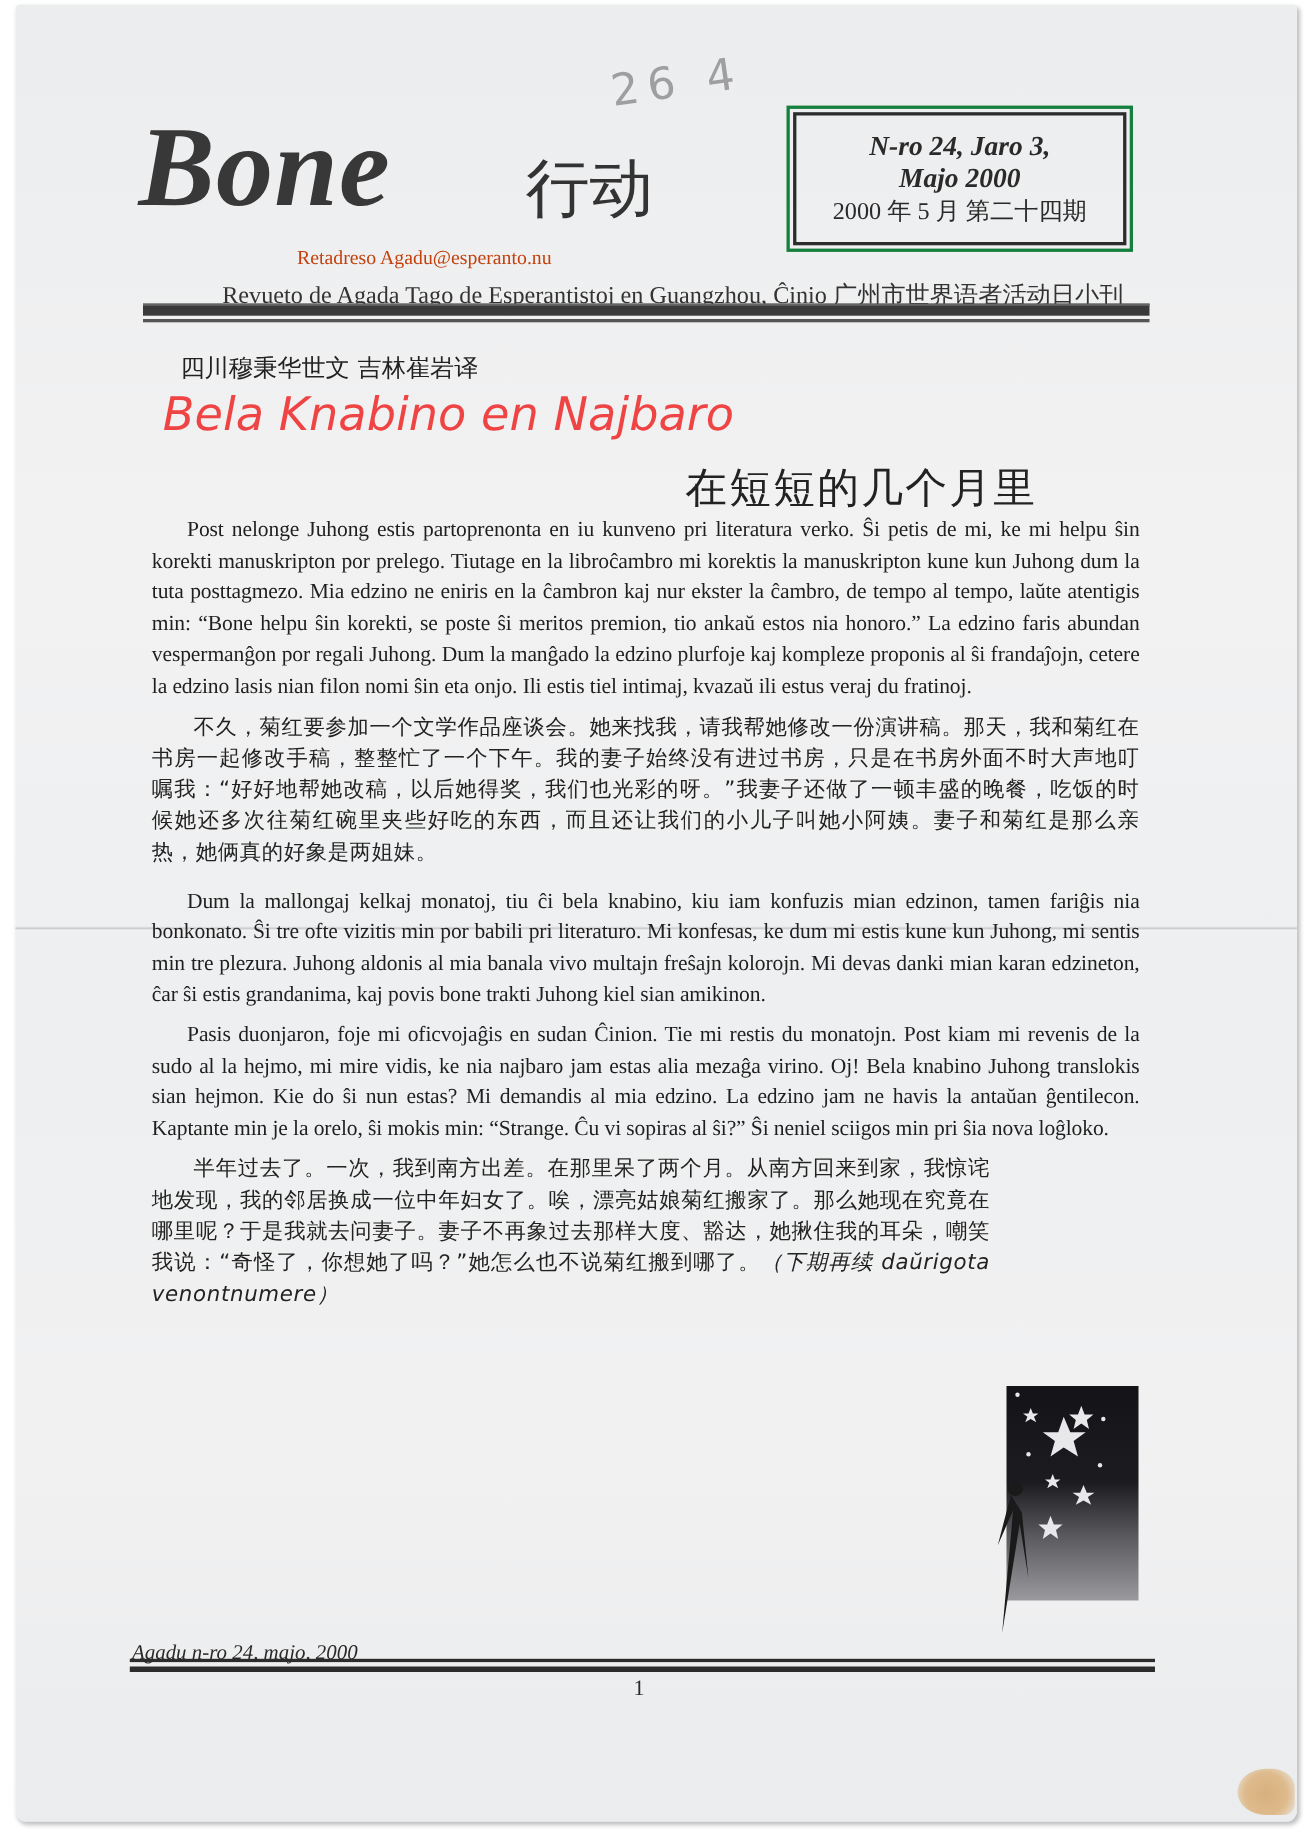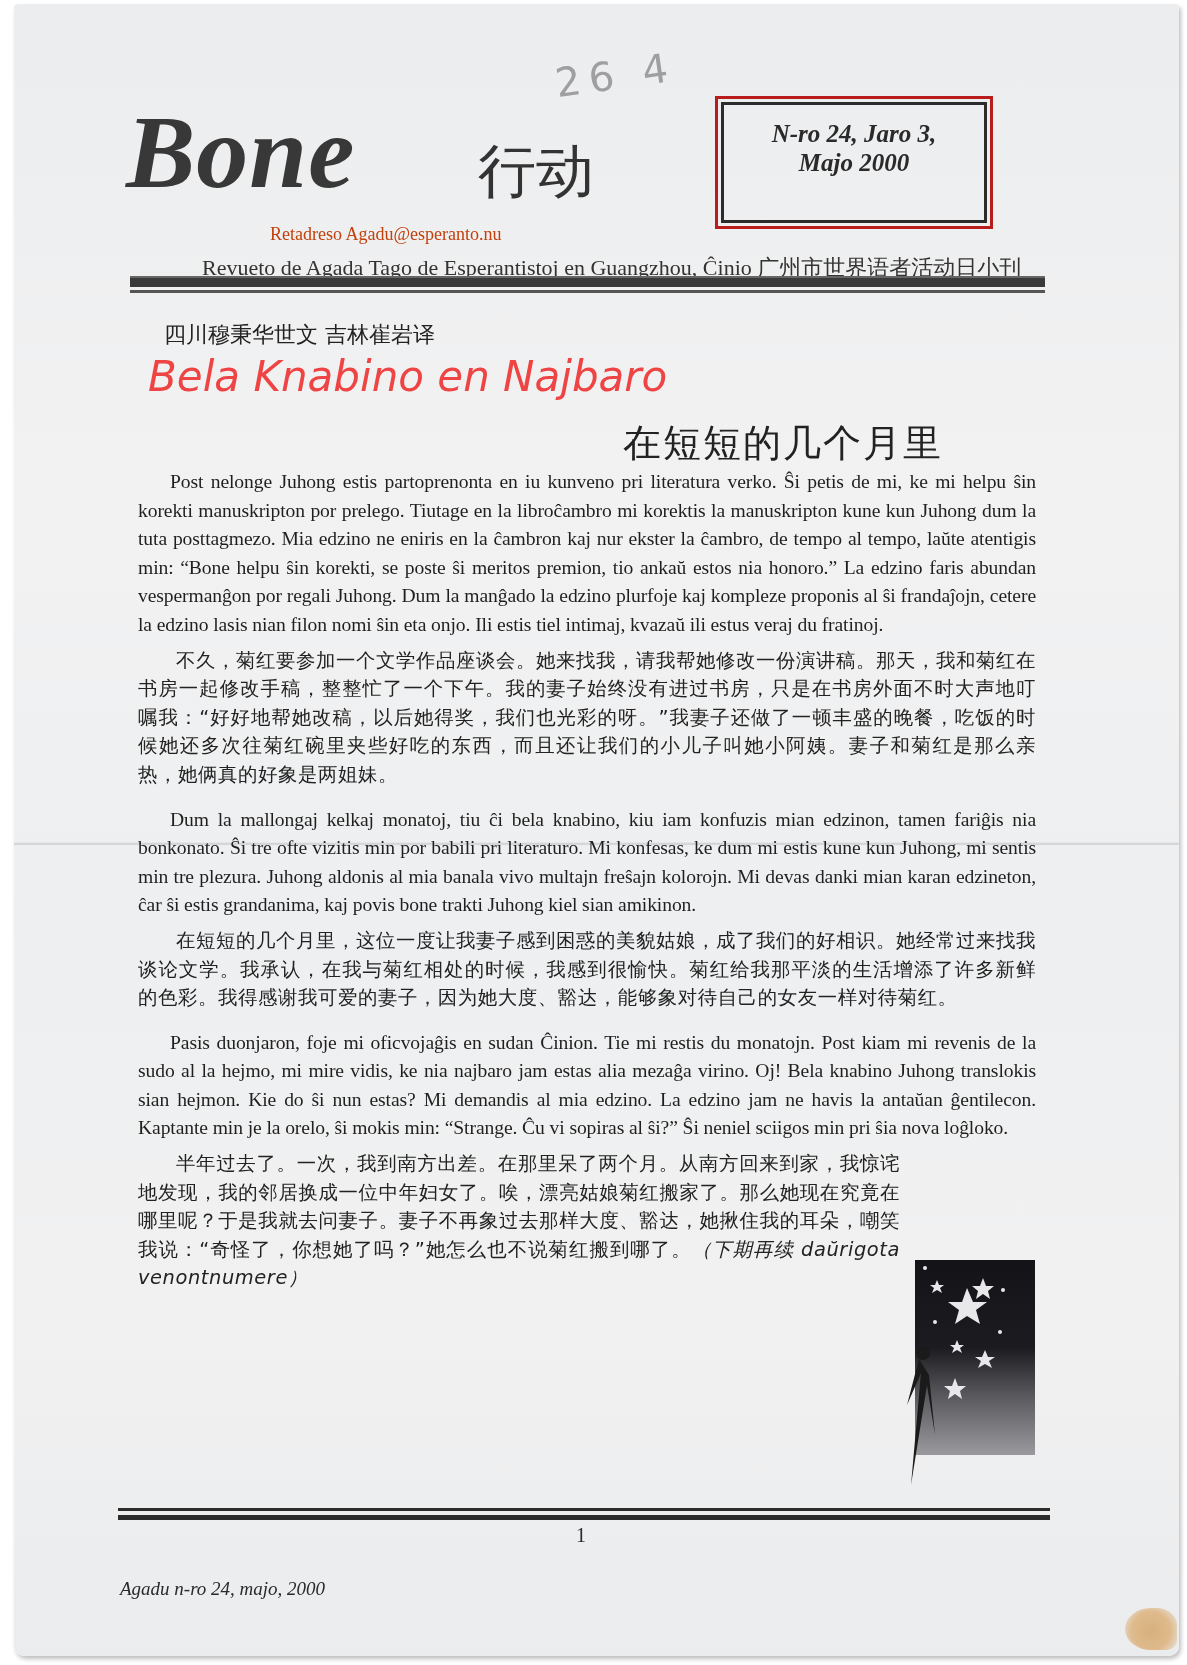--- a/index.html
+++ b/index.html
@@ -30,22 +30,22 @@
   .logo {
     position:absolute; left:126px; top:100px;
     font-family:"Liberation Serif", serif; font-style:italic; font-weight:bold;
     font-size:104px; color:#383838; letter-spacing:1px; line-height:1;
   }
   .logo-cn {
     position:absolute; left:478px; top:142px; font-family:"DejaVu Sans", sans-serif;
     font-size:58px; color:#333; line-height:1; font-weight:normal;
   }
   .issue-box {
-    position:absolute; left:715px; top:96px; width:278px; height:133px;
-    border:3px solid #b91c1c; box-sizing:border-box; padding:3px;
+    position:absolute; left:715px; top:96px; width:315px; height:133px;
+    border:3px solid #15803d; box-sizing:border-box; padding:3px;
   }
   .issue-box-inner {
     border:3px solid #2c2c2c; height:100%; box-sizing:border-box;
     text-align:center; padding-top:14px;
   }
   .issue-line1, .issue-line2 {
     font-family:"Liberation Serif", serif; font-style:italic; font-weight:bold;
     font-size:25px; line-height:29px; color:#2a2a2a;
   }
   .issue-line3 {
@@ -96,21 +96,21 @@
     position:absolute; left:905px; top:1345px; width:40px; height:140px;
   }
   .continued { font-style:italic; }
   .rule-bot {
     position:absolute; left:118px; top:1508px; width:932px; height:3px; background:#2c2c2c;
   }
   .rule-bot2 {
     position:absolute; left:118px; top:1515px; width:932px; height:5px; background:#2c2c2c;
   }
   .footer-left {
-    position:absolute; left:120px; top:1578px; font-style:italic; font-size:19px; color:#2a2a2a;
+    position:absolute; left:120px; top:1492px; font-style:italic; font-size:19px; color:#2a2a2a;
   }
   .footer-page {
     position:absolute; left:576px; top:1524px; font-size:20px; color:#2a2a2a;
   }
 </style>
 </head>
 <body>
 
 <div class="paper"></div>
 <div class="fold"></div>
@@ -118,37 +118,37 @@
 
 <div class="handwrite">26 4</div>
 
 <div class="logo">Bone</div>
 <div class="logo-cn">行动</div>
 
 <div class="issue-box">
   <div class="issue-box-inner">
     <div class="issue-line1">N-ro 24, Jaro 3,</div>
     <div class="issue-line2">Majo 2000</div>
+    <div class="issue-line3">2000 年 5 月  第二十四期</div>
   </div>
 </div>
 
 <div class="retadreso">Retadreso  Agadu@esperanto.nu</div>
 <div class="revueto">Revueto de Agada Tago de Esperantistoj en Guangzhou, Ĉinio 广州市世界语者活动日小刊</div>
 <div class="rule-top"></div>
 <div class="rule-top2"></div>
 
 <div class="authors">四川穆秉华世文 吉林崔岩译</div>
 <div class="title-eo">Bela Knabino en Najbaro</div>
 <div class="title-cn">在短短的几个月里</div>
 
 <div class="article">
   <p class="p-eo">Post nelonge Juhong estis partoprenonta en iu kunveno pri literatura verko. Ŝi petis de mi, ke mi helpu ŝin korekti manuskripton por prelego. Tiutage en la libroĉambro mi korektis la manuskripton kune kun Juhong dum la tuta posttagmezo. Mia edzino ne eniris en la ĉambron kaj nur ekster la ĉambro, de tempo al tempo, laŭte atentigis min: “Bone helpu ŝin korekti, se poste ŝi meritos premion, tio ankaŭ estos nia honoro.” La edzino faris abundan vespermanĝon por regali Juhong. Dum la manĝado la edzino plurfoje kaj kompleze proponis al ŝi frandaĵojn, cetere la edzino lasis nian filon nomi ŝin eta onjo. Ili estis tiel intimaj, kvazaŭ ili estus veraj du fratinoj.</p>
   <p class="p-cn">不久，菊红要参加一个文学作品座谈会。她来找我，请我帮她修改一份演讲稿。那天，我和菊红在书房一起修改手稿，整整忙了一个下午。我的妻子始终没有进过书房，只是在书房外面不时大声地叮嘱我：“好好地帮她改稿，以后她得奖，我们也光彩的呀。”我妻子还做了一顿丰盛的晚餐，吃饭的时候她还多次往菊红碗里夹些好吃的东西，而且还让我们的小儿子叫她小阿姨。妻子和菊红是那么亲热，她俩真的好象是两姐妹。</p>
   <p class="p-eo">Dum la mallongaj kelkaj monatoj, tiu ĉi bela knabino, kiu iam konfuzis mian edzinon, tamen fariĝis nia bonkonato. Ŝi tre ofte vizitis min por babili pri literaturo. Mi konfesas, ke dum mi estis kune kun Juhong, mi sentis min tre plezura. Juhong aldonis al mia banala vivo multajn freŝajn kolorojn. Mi devas danki mian karan edzineton, ĉar ŝi estis grandanima, kaj povis bone trakti Juhong kiel sian amikinon.</p>
-  <p class="p-cn">在短短的几个月里，这位一度让我妻子感到困惑的美貌姑娘，成了我们的好相识。她经常过来找我谈论文学。我承认，在我与菊红相处的时候，我感到很愉快。菊红给我那平淡的生活增添了许多新鲜的色彩。我得感谢我可爱的妻子，因为她大度、豁达，能够象对待自己的女友一样对待菊红。</p>
   <p class="p-eo" style="margin-right:0;">Pasis duonjaron, foje mi oficvojaĝis en sudan Ĉinion. Tie mi restis du monatojn. Post kiam mi revenis de la sudo al la hejmo, mi mire vidis, ke nia najbaro jam estas alia mezaĝa virino. Oj! Bela knabino Juhong translokis sian hejmon. Kie do ŝi nun estas? Mi demandis al mia edzino. La edzino jam ne havis la antaŭan ĝentilecon. Kaptante min je la orelo, ŝi mokis min: “Strange. Ĉu vi sopiras al ŝi?” Ŝi neniel sciigos min pri ŝia nova loĝloko.</p>
   <p class="p-cn narrow">
     <span>半年过去了。一次，我到南方出差。在那里呆了两个月。从南方回来到家，我惊诧地发现，我的邻居换成一位中年妇女了。唉，漂亮姑娘菊红搬家了。那么她现在究竟在哪里呢？于是我就去问妻子。妻子不再象过去那样大度、豁达，她揪住我的耳朵，嘲笑我说：“奇怪了，你想她了吗？”她怎么也不说菊红搬到哪了。</span><span class="continued">（下期再续 daŭrigota venontnumere）</span>
   </p>
 </div>
 
 <div class="illustration">
   <svg width="120" height="195" viewBox="0 0 120 195">
     <g fill="#e8e8ea">
       <polygon points="68,18 71,26 79,26 73,31 75,39 68,34 61,39 63,31 57,26 65,26"></polygon>

